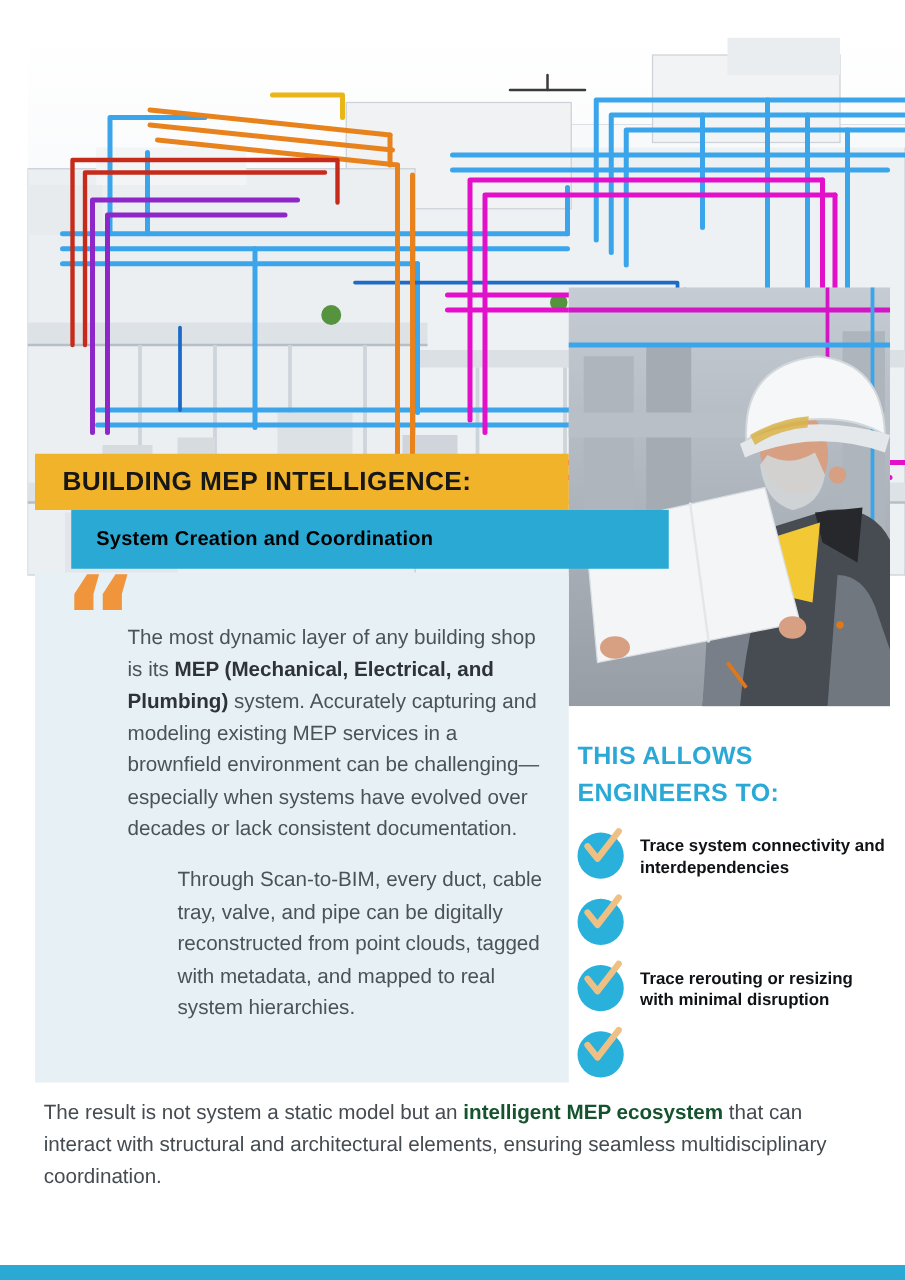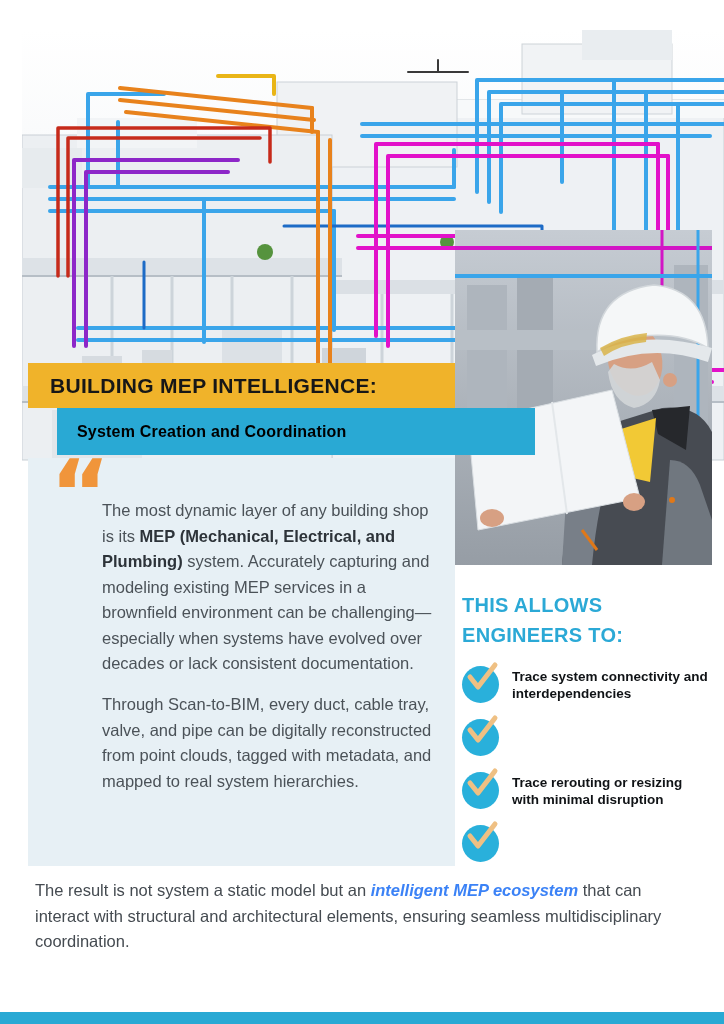--- a/index.html
+++ b/index.html
@@ -19,40 +19,40 @@
     background:#29A9D4; z-index:5; display:flex; align-items:center; padding-left:20px; }
   .banner-cyan span { font-size:16px; font-weight:800; color:#000000; letter-spacing:.2px; }
 
   
   .quote-box { position:absolute; left:28px; top:458px; width:427px; height:408px;
     background:#E7F0F5; z-index:2; }
   .quote-mark { position:absolute; left:22px; top:2px; font-size:92px; line-height:70px;
     font-weight:bold; color:#F0953B; font-family:"DejaVu Sans", sans-serif; }
   .quote-text { position:absolute; left:74px; top:40px; width:332px;
     font-size:16.5px; line-height:1.55; color:#4b5258; }
-  .quote-text p + p { margin-top:15px; }
+  .quote-text p + p { margin-top:15px;margin-left:40px; }
   .quote-text b { color:#2d3339; }
 
   
   .benefits { position:absolute; left:462px; top:590px; width:258px; z-index:2; }
   .benefits-heading { max-width:185px; font-size:20px; font-weight:800; color:#2BA9D6;
     line-height:1.5; letter-spacing:.3px; }
   .benefit-list { margin-top:16px; display:flex; flex-direction:column; gap:16px; }
   .benefit-item { display:flex; gap:13px; align-items:center; }
   .check-circle { position:relative; width:37px; height:37px; border-radius:50%;
     background:#29B0DB; flex-shrink:0; overflow:visible; }
   .check-circle svg { position:absolute; left:3px; top:-5px; overflow:visible; }
   .benefit-text { padding-top:2px; font-size:13.5px; font-weight:800; line-height:1.22;
     color:#101316; max-width:200px; }
   .benefit-item:last-child .benefit-text { max-width:172px; }
 
   
   .result-text { position:absolute; left:35px; top:878px; width:664px; z-index:2;
     font-size:16.5px; line-height:1.55; color:#454b51; }
-  .result-text b { color:#3b82f6;font-style:italic; }
+  .result-text b { color:#14532d; }
 
   
   .footer-bar { position:absolute; left:0; bottom:0; width:724px; height:12px;
     background:#29A9D4; z-index:2; }
 </style>
 </head>
 <body>
 
 <div class="page">
 

